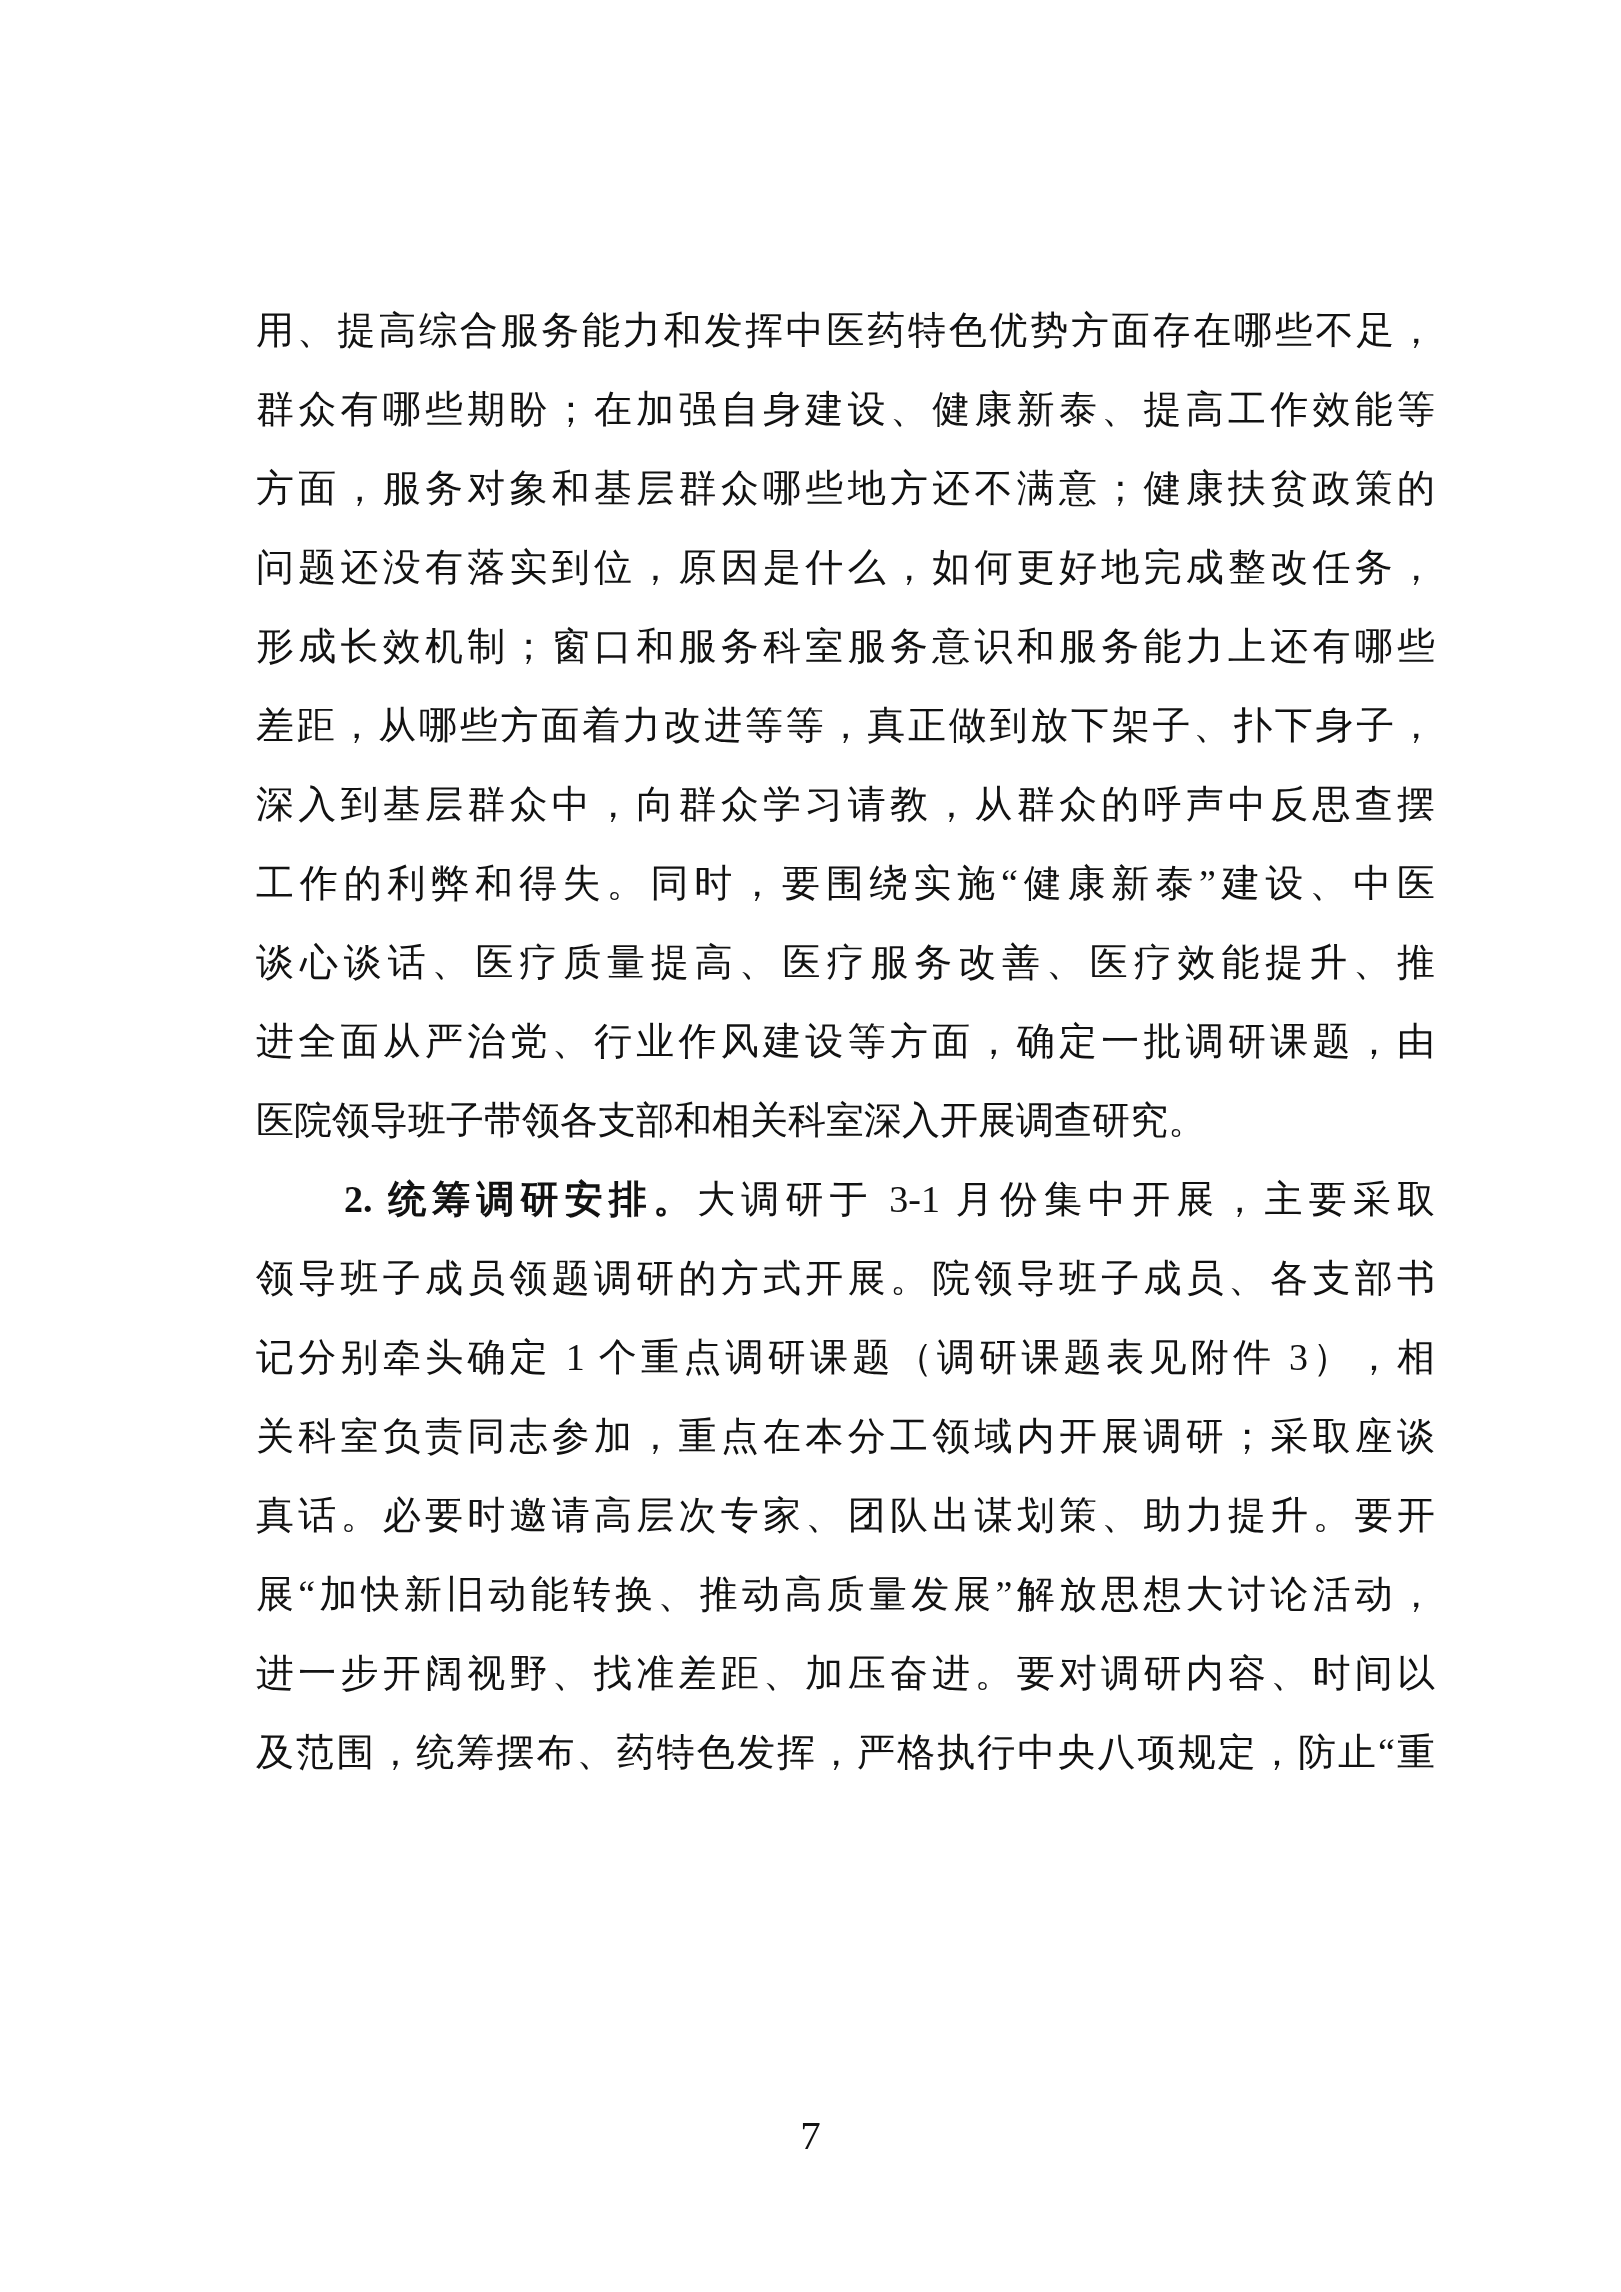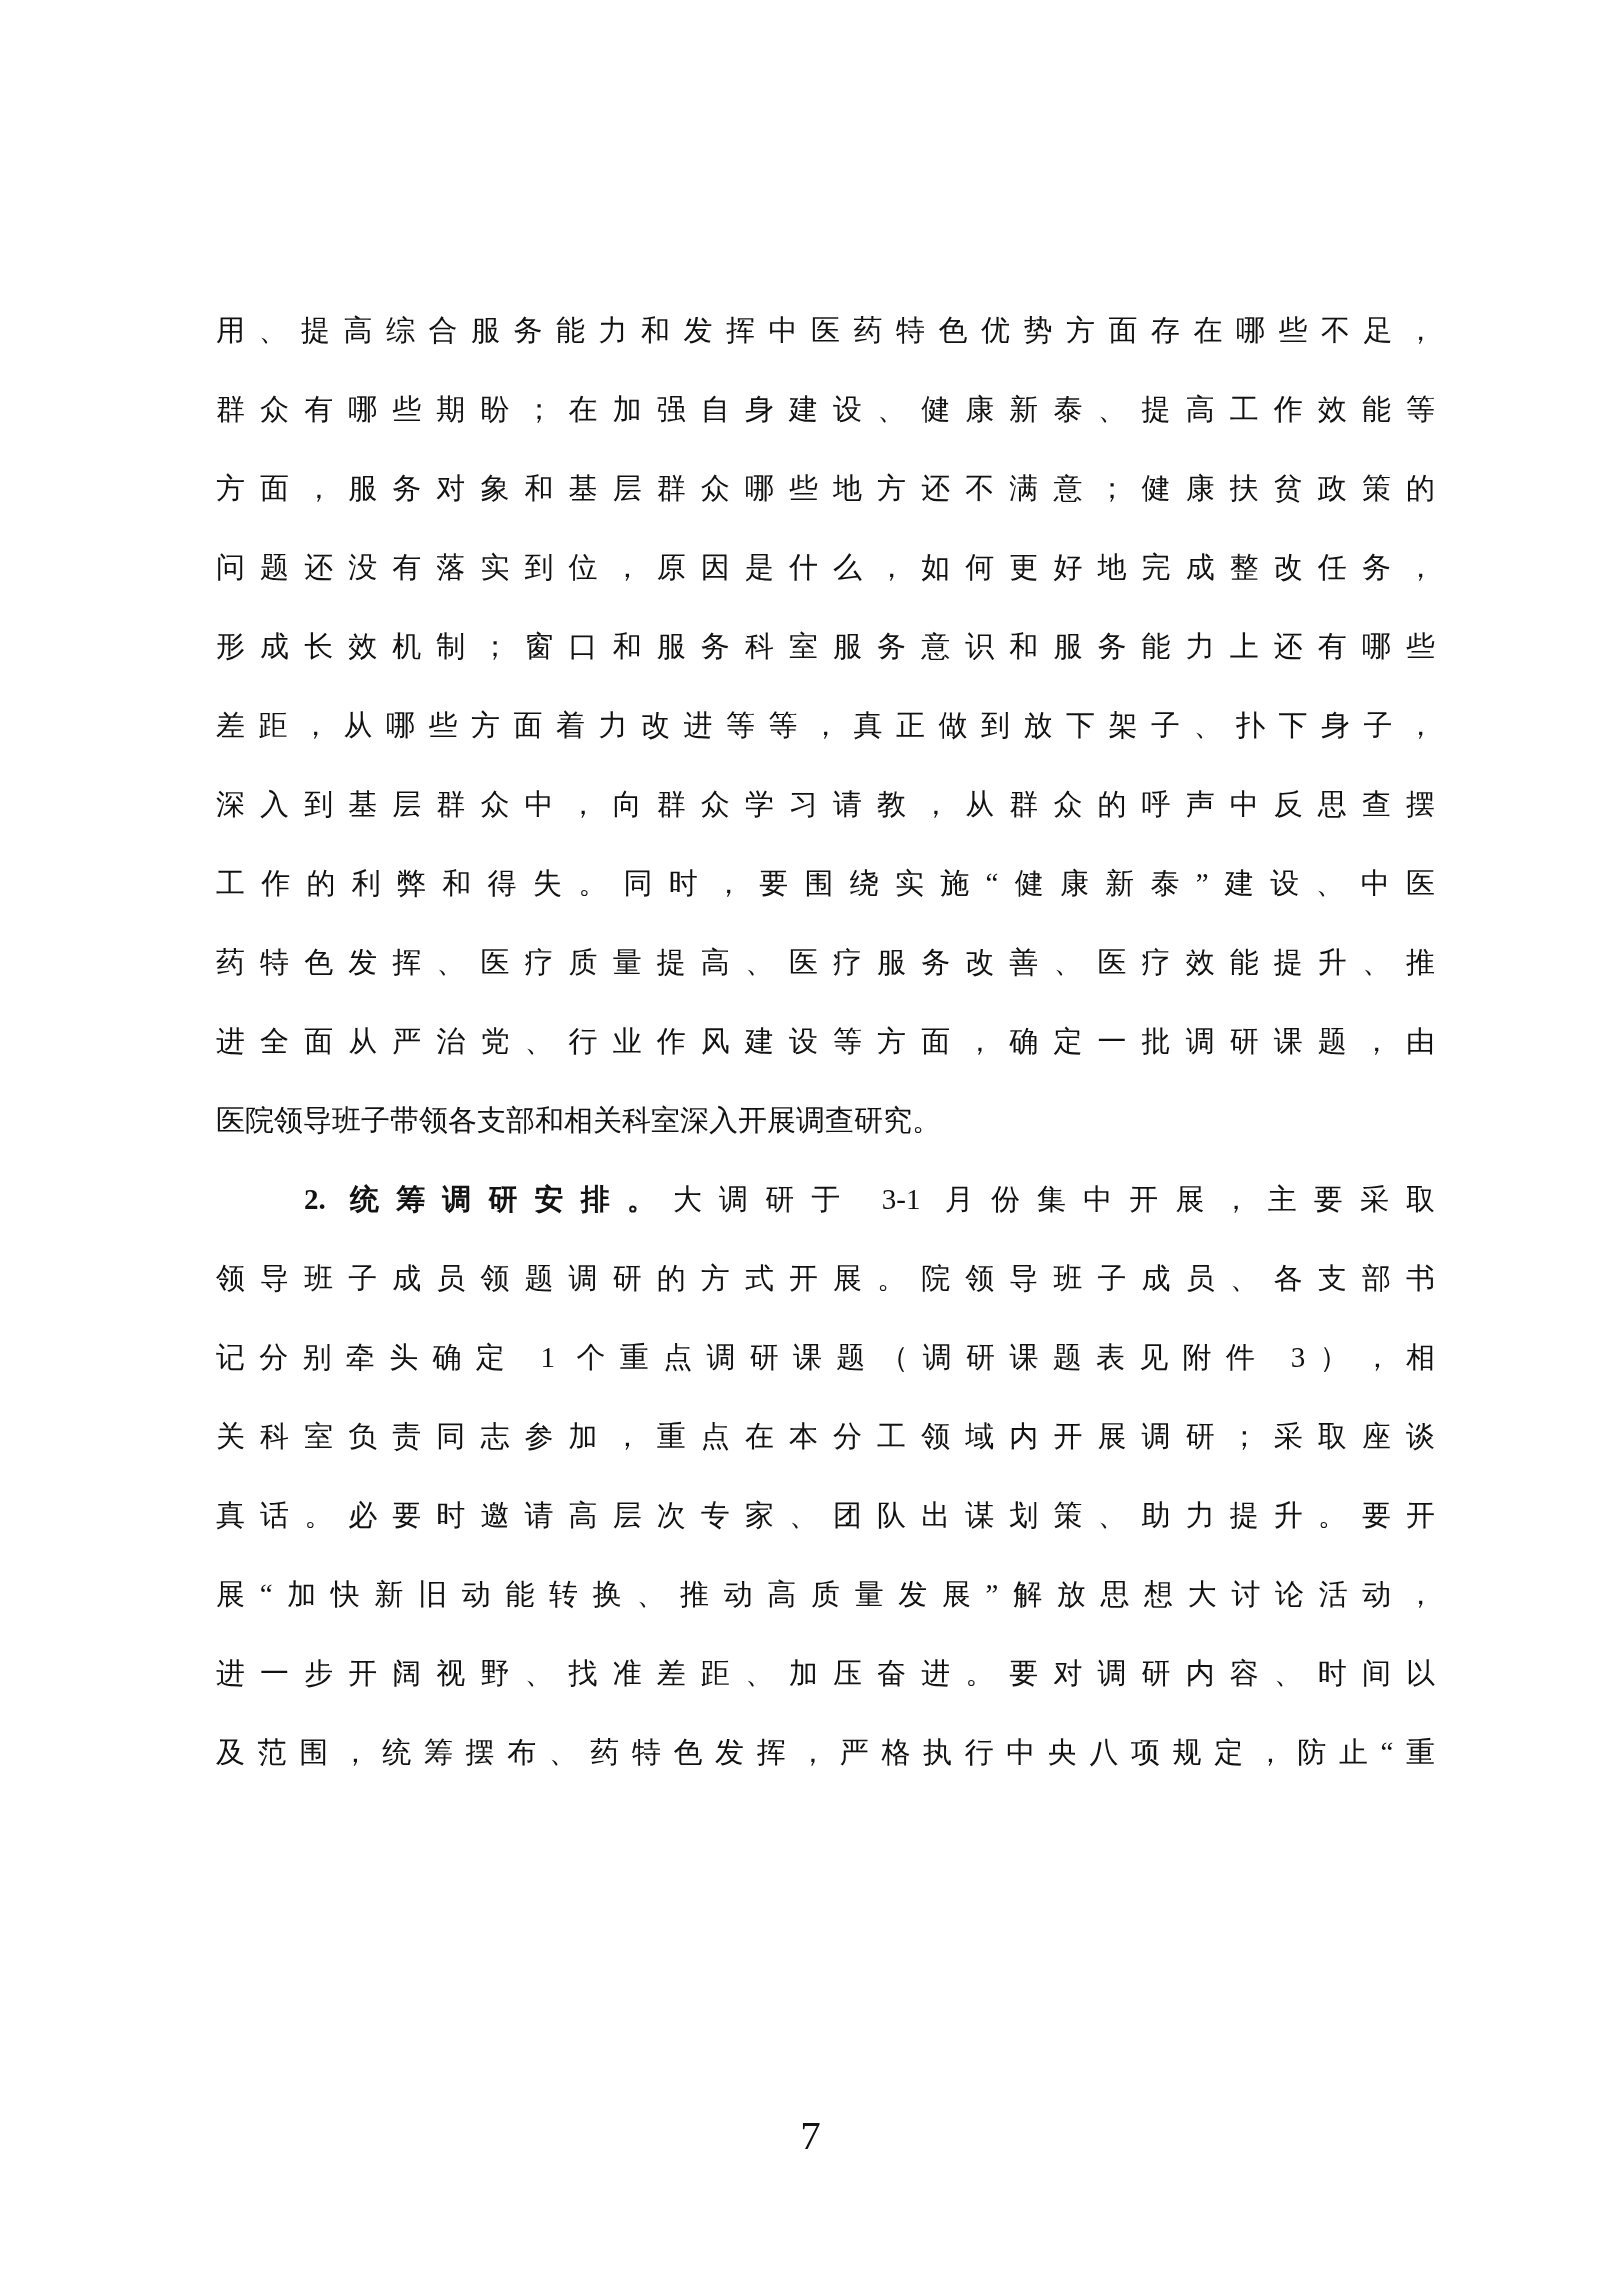--- a/index.html
+++ b/index.html
@@ -18,23 +18,24 @@
   }
   .text-block {
     position: absolute;
     left: 216px;
     top: 291px;
     width: 1219px;
   }
   .line {
     height: 79px;
     line-height: 79px;
-    font-size: 29px;
+    font-size: 38px;
     text-align: justify;
     overflow: hidden;
+    margin-left: 40px;
   }
   .line.fill {
     text-align-last: justify;
   }
   .line.para-end {
     text-align: center;
     text-align-last: left;
   }
   .line.indent {
     padding-left: 88px;
@@ -61,21 +62,21 @@
   <div class="text-block">
 
     <div class="line fill">用、提高综合服务能力和发挥中医药特色优势方面存在哪些不足，</div>
     <div class="line fill">群众有哪些期盼；在加强自身建设、健康新泰、提高工作效能等</div>
     <div class="line fill">方面，服务对象和基层群众哪些地方还不满意；健康扶贫政策的</div>
     <div class="line fill">问题还没有落实到位，原因是什么，如何更好地完成整改任务，</div>
     <div class="line fill">形成长效机制；窗口和服务科室服务意识和服务能力上还有哪些</div>
     <div class="line fill">差距，从哪些方面着力改进等等，真正做到放下架子、扑下身子，</div>
     <div class="line fill">深入到基层群众中，向群众学习请教，从群众的呼声中反思查摆</div>
     <div class="line fill">工作的利弊和得失。同时，要围绕实施“健康新泰”建设、中医</div>
-    <div class="line fill">药特色发挥、医疗质量提高、医疗服务改善、医疗效能提升、推</div>
+    <div class="line fill">谈心谈话、医疗质量提高、医疗服务改善、医疗效能提升、推</div>
     <div class="line fill">进全面从严治党、行业作风建设等方面，确定一批调研课题，由</div>
     <div class="line para-end">医院领导班子带领各支部和相关科室深入开展调查研究。</div>
 
     <div class="line fill indent"><span class="bold-head">2. 统筹调研安排。</span><span>大调研于 3-1 月份集中开展，主要采取</span></div>
 
     <div class="line fill">领导班子成员领题调研的方式开展。院领导班子成员、各支部书</div>
     <div class="line fill">记分别牵头确定 1 个重点调研课题（调研课题表见附件 3），相</div>
     <div class="line fill">关科室负责同志参加，重点在本分工领域内开展调研；采取座谈</div>
     <div class="line fill">真话。必要时邀请高层次专家、团队出谋划策、助力提升。要开</div>
     <div class="line fill">展“加快新旧动能转换、推动高质量发展”解放思想大讨论活动，</div>

